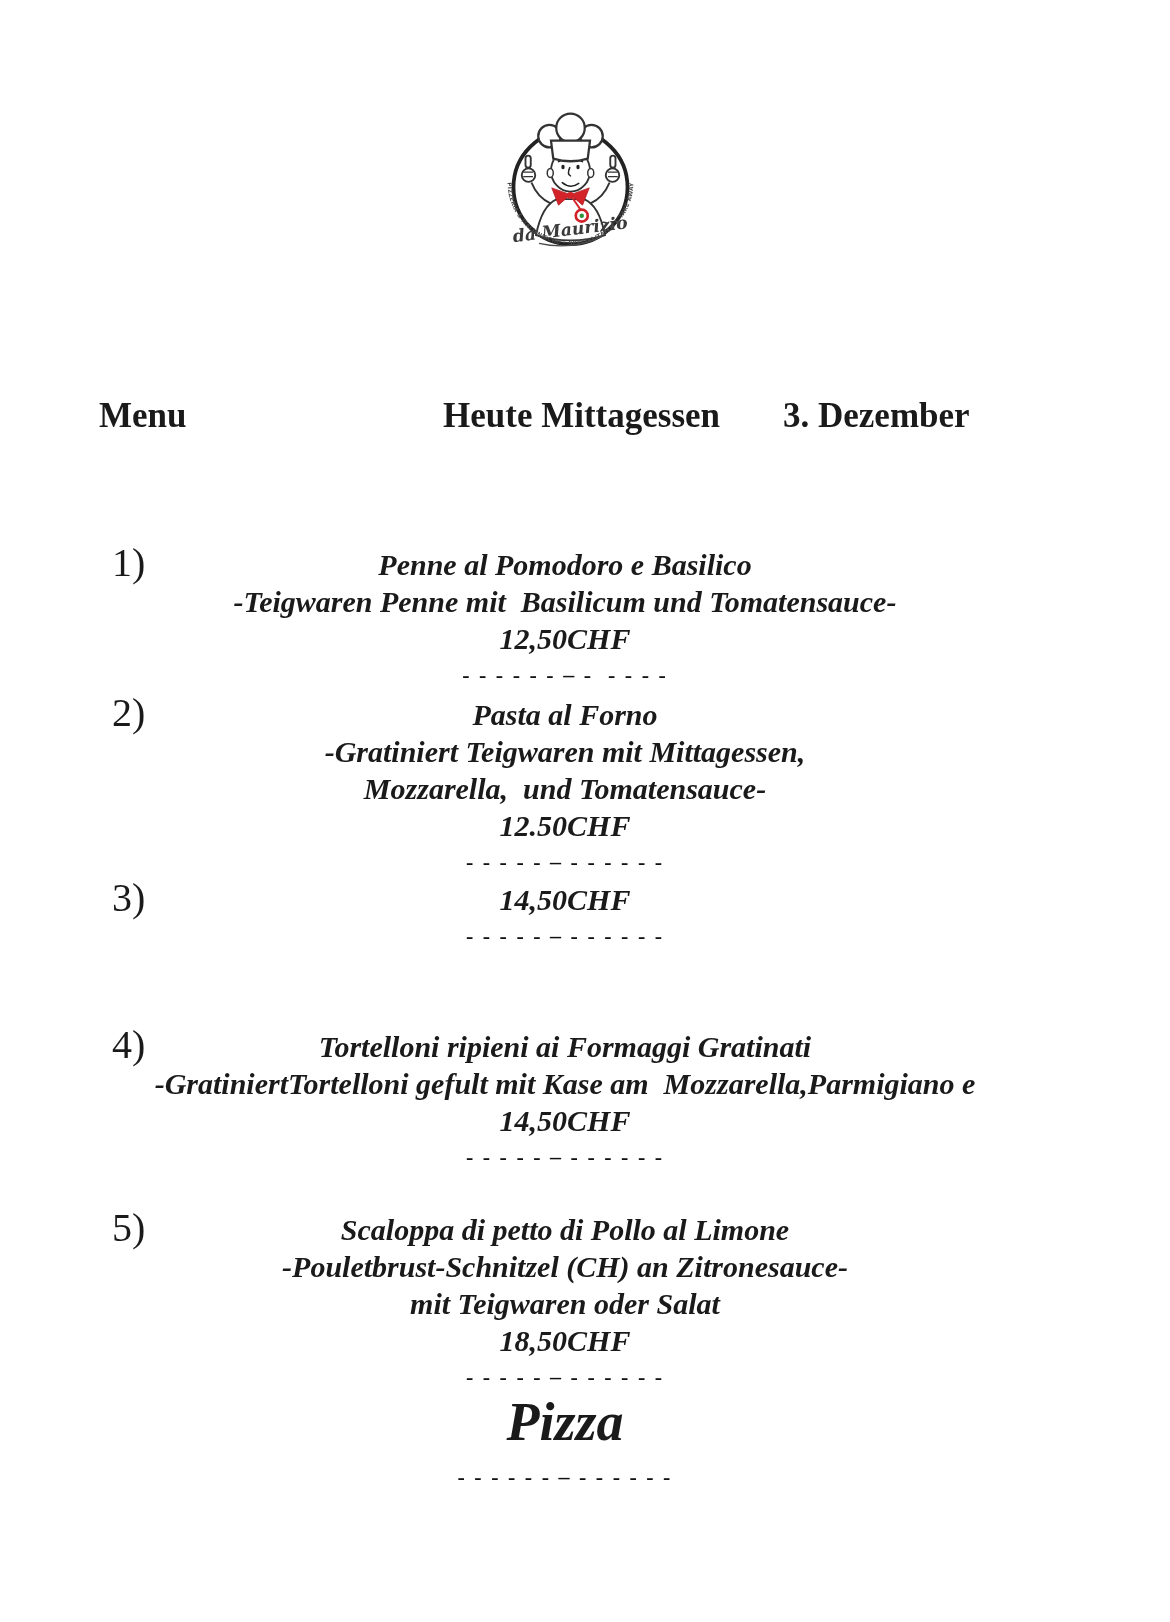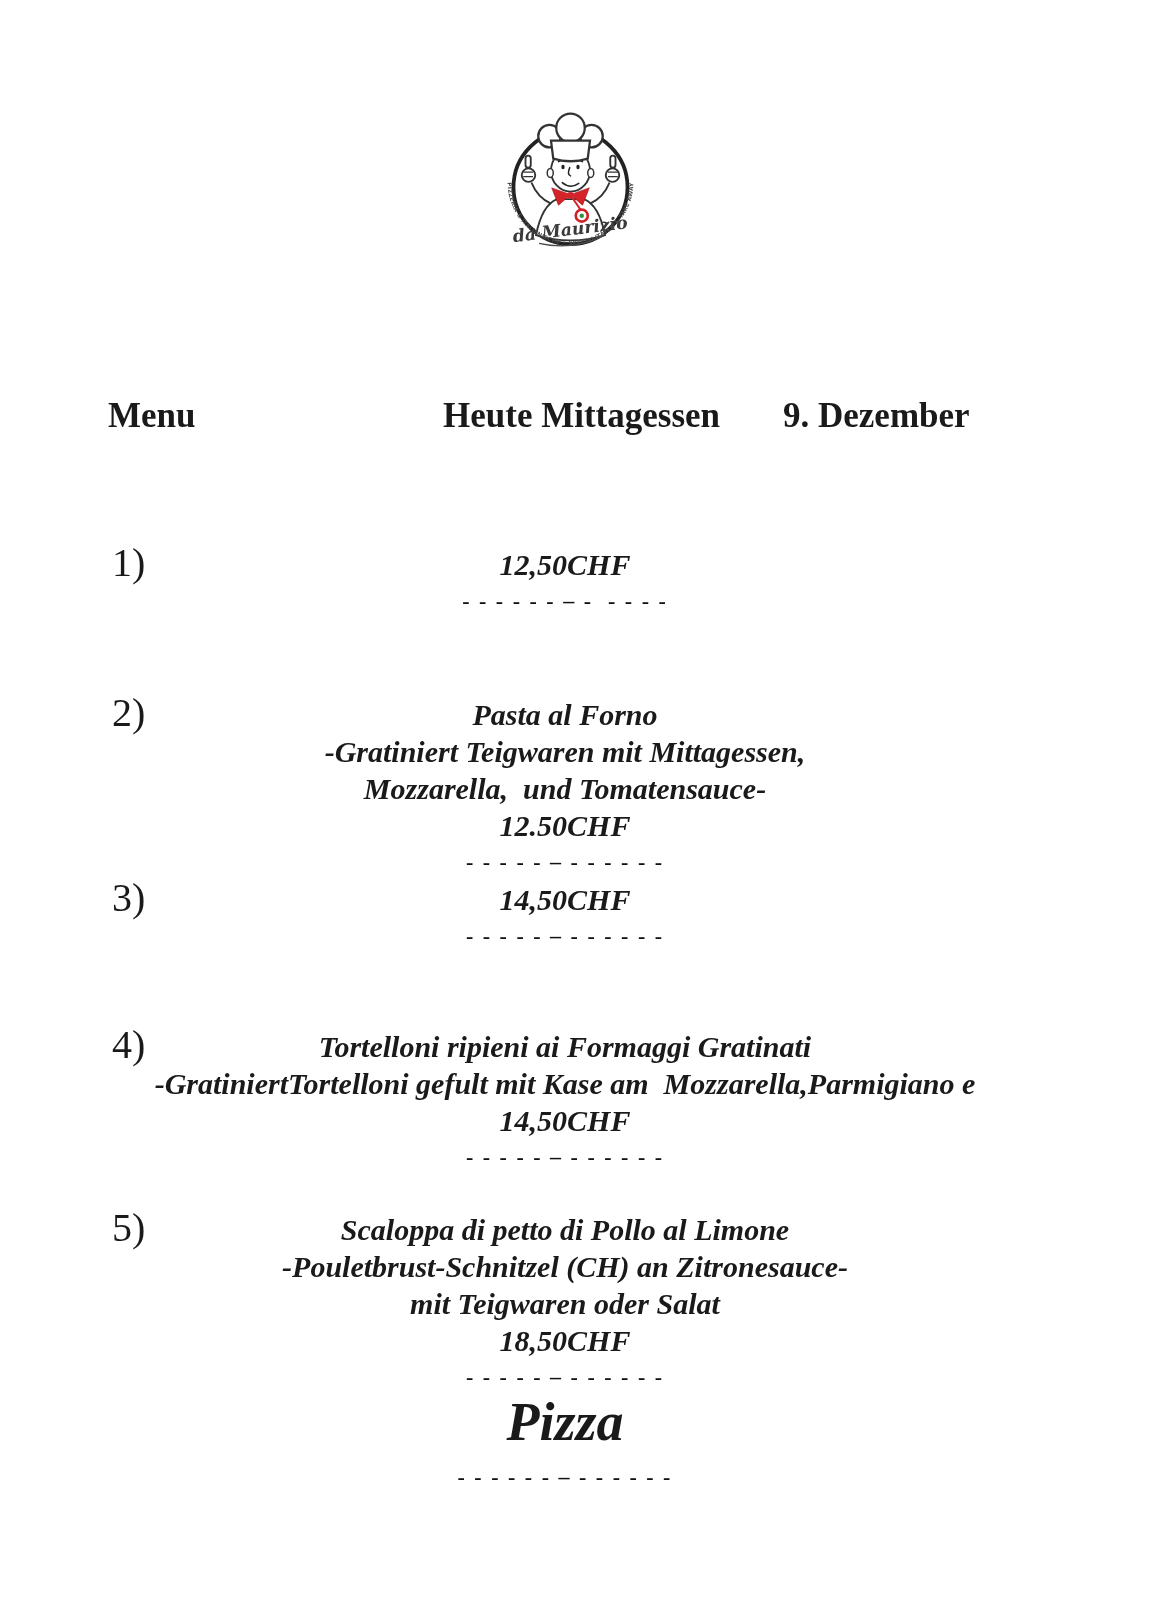--- a/index.html
+++ b/index.html
@@ -13,21 +13,21 @@
     overflow: hidden;
   }
 
   
   .logo-wrap { position: absolute; left: 497px; top: 106px; width: 150px; height: 160px; }
   .logo-wrap svg { display: block; width: 100%; height: 100%; }
 
   
   .header-row { position: absolute; left: 0; top: 394px; width: 100%; height: 44px;
                 font-weight: bold; font-size: 35px; line-height: 44px; }
-  .header-menu  { position: absolute; left: 108px; text-align: right; }
+  .header-menu  { position: absolute; left: 99px; text-align: right; }
   .header-title { position: absolute; left: 443px; }
   .header-date  { position: absolute; left: 783px; }
 
   
   .item {
     position: absolute; left: 100px; width: 930px;
     text-align: center;
     font-style: italic; font-weight: bold;
     font-size: 30px; line-height: 37px;
   }
@@ -128,25 +128,27 @@
       </defs>
       <text font-family="DejaVu Sans, sans-serif" font-size="7.5" font-weight="600" letter-spacing="0.4" fill="#4a4a4a">
         <textPath href="#arcPath" startOffset="50%" text-anchor="middle">PIZZERIA &amp; ITALIENISCHE • SPEZIALITÄTEN &amp; TAKE AWAY</textPath>
       </text>
     </svg>
   </div>
 
   <div class="header-row">
     <span class="header-menu">Menu</span>
     <span class="header-title">Heute Mittagessen</span>
-    <span class="header-date">9. Dezember</span>
+    <span class="header-date">3. Dezember</span>
   </div>
 
   <div class="item item-1">
     <span class="num">1)</span>
+    <div class="line">Penne al Pomodoro e Basilico</div>
+    <div class="line">-Teigwaren Penne mit  Basilicum und Tomatensauce-</div>
     <div class="line">12,50CHF</div>
     <div class="sep">- - - - - - – -  - - - -</div>
   </div>
 
   <div class="item item-2">
     <span class="num">2)</span>
     <div class="line">Pasta al Forno</div>
     <div class="line">-Gratiniert Teigwaren mit Mittagessen,</div>
     <div class="line">Mozzarella,  und Tomatensauce-</div>
     <div class="line">12.50CHF</div>

